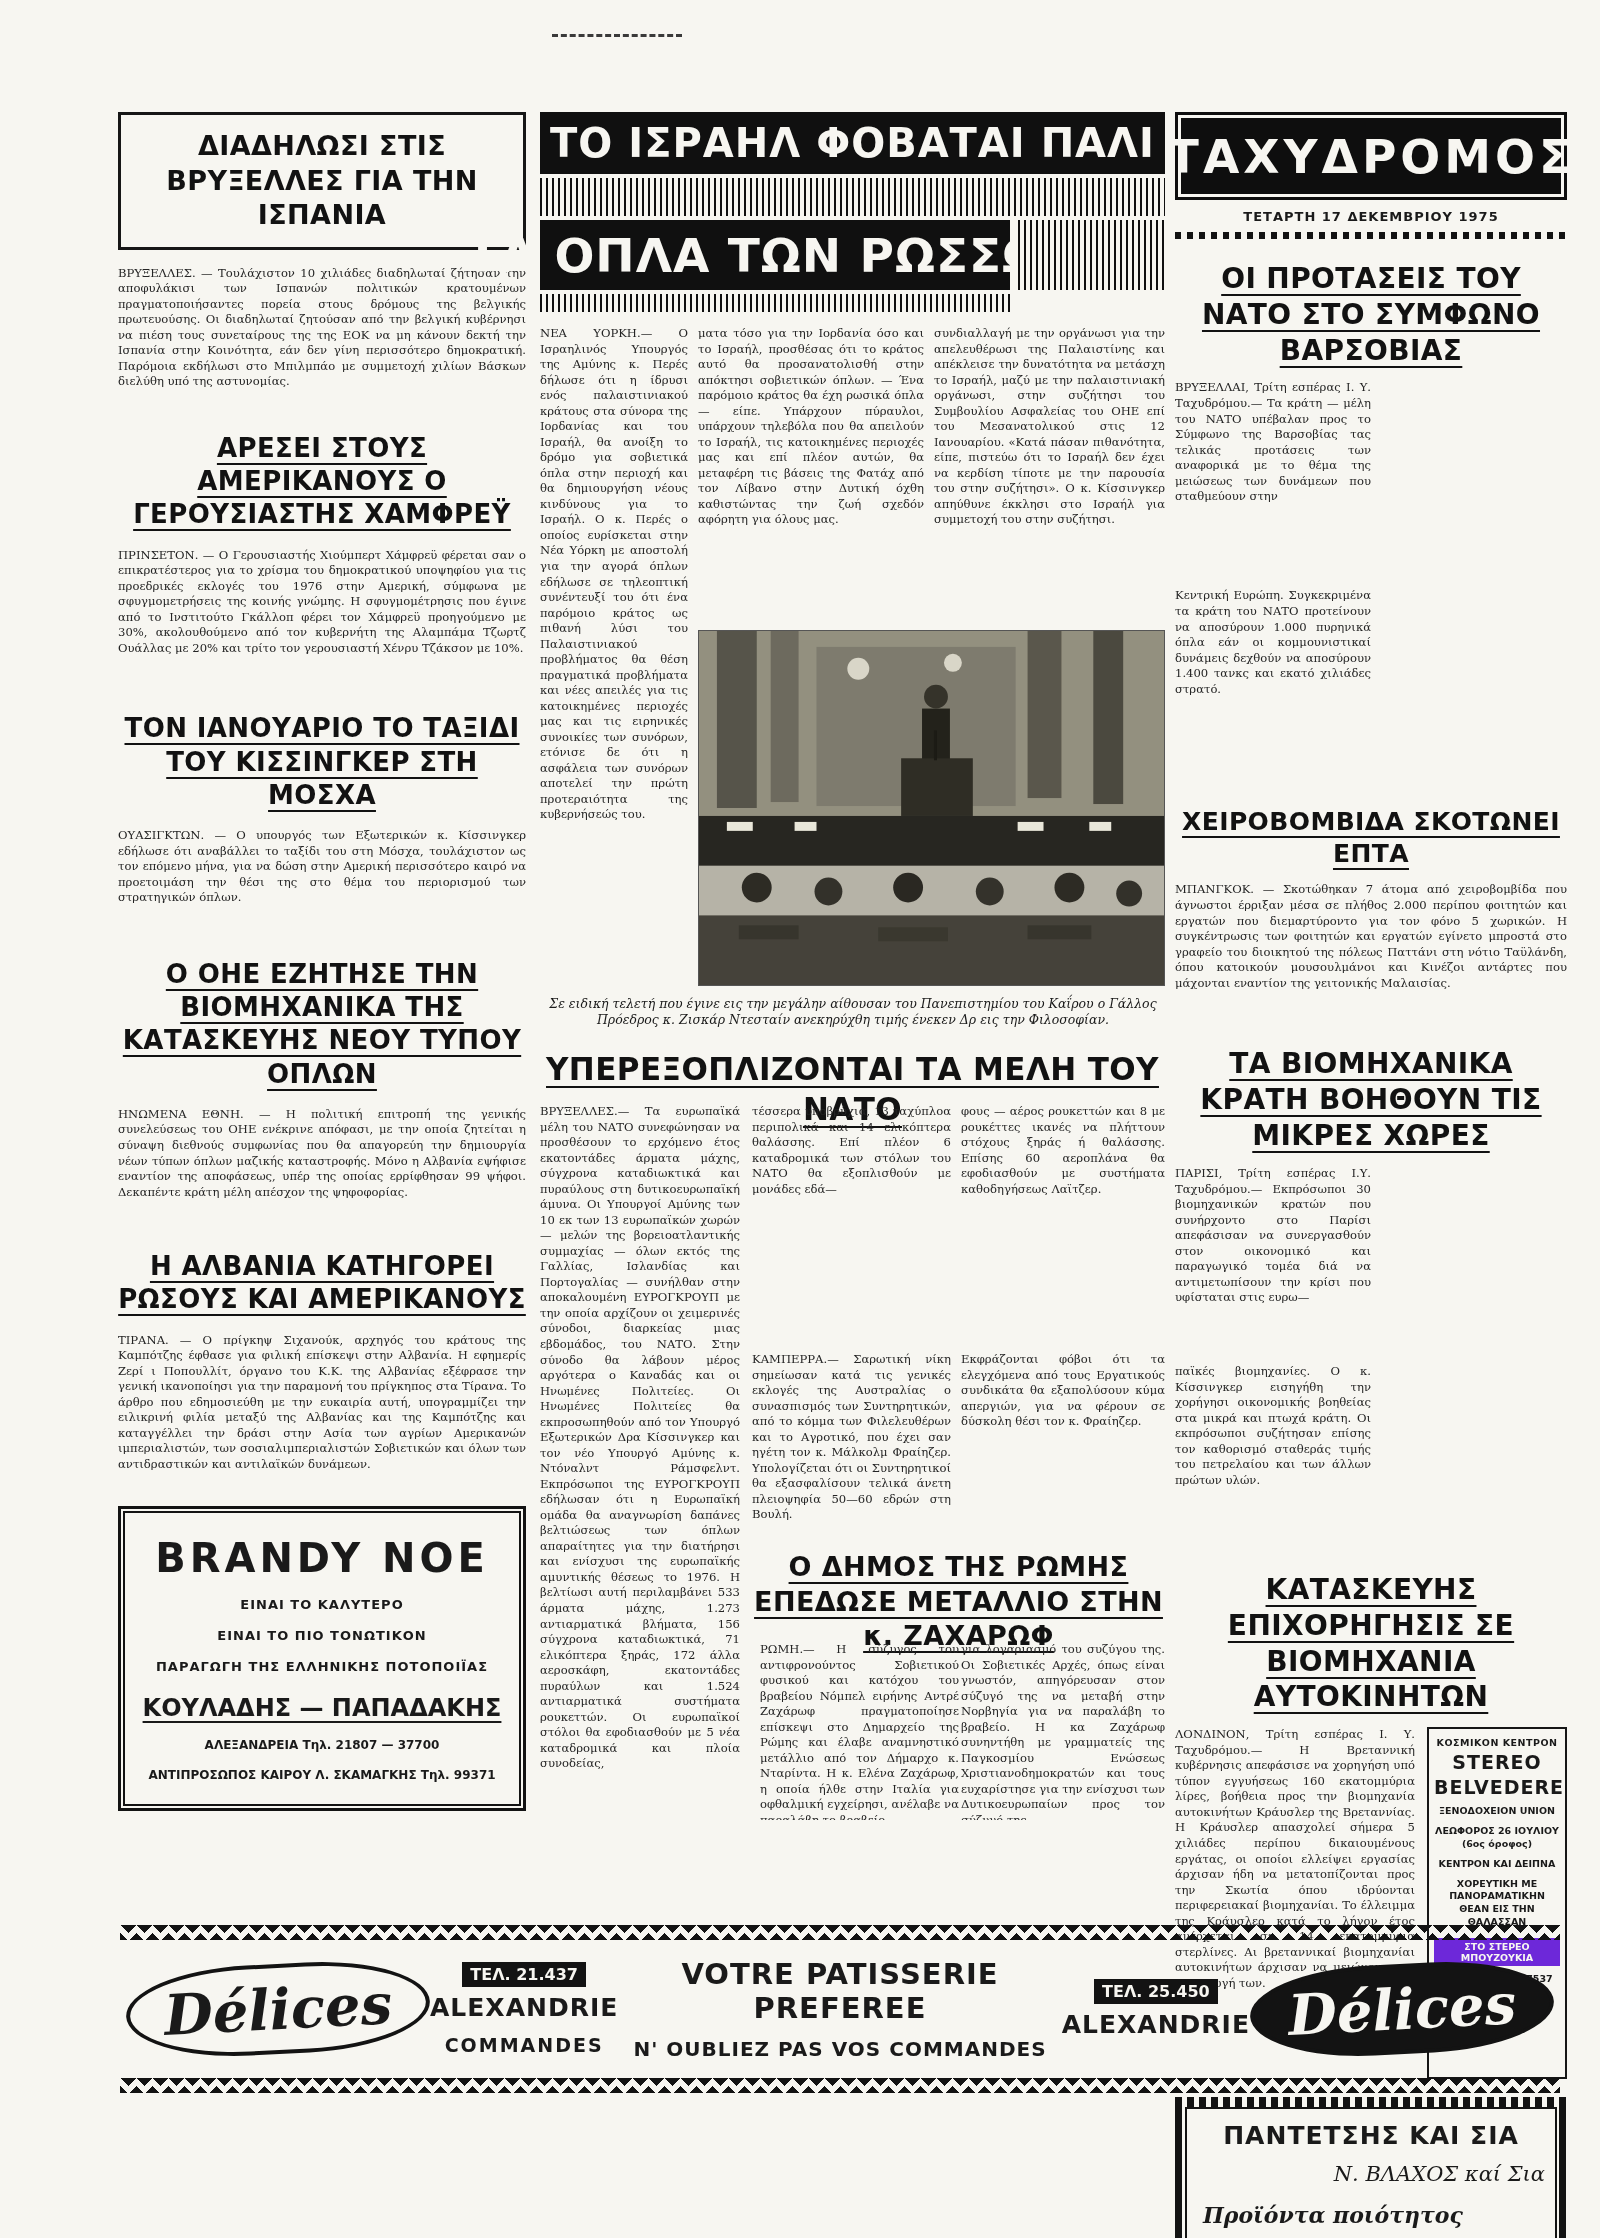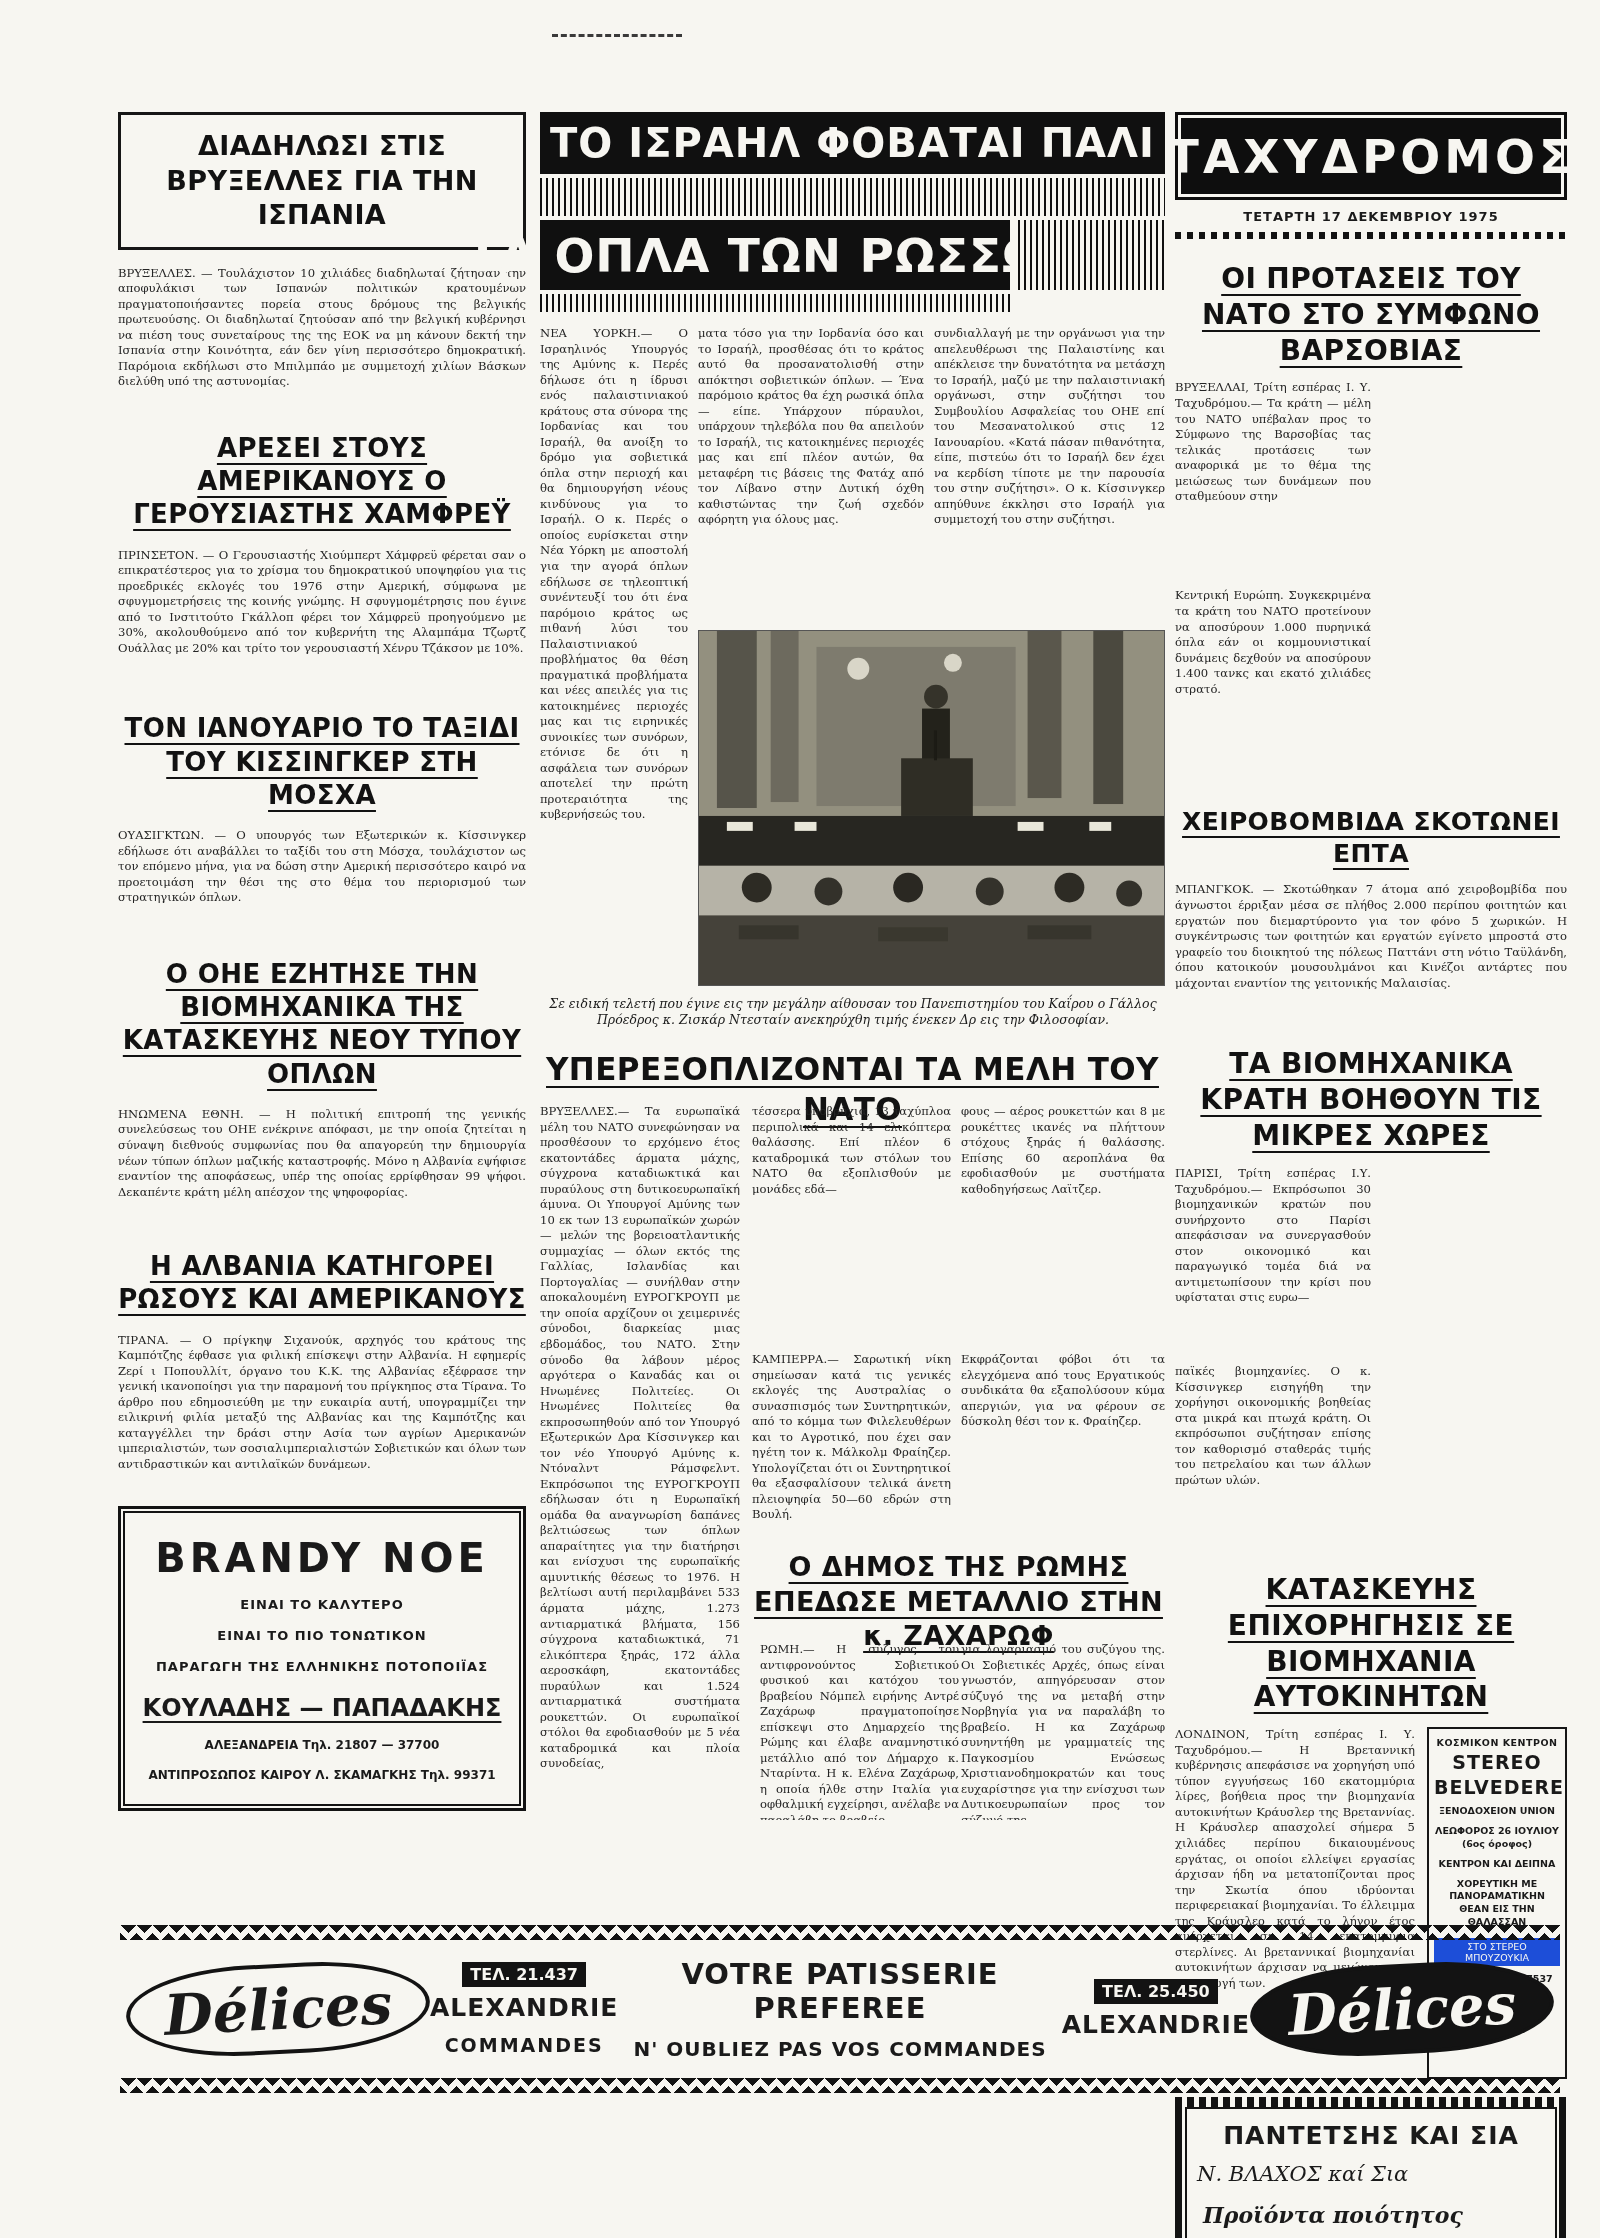--- a/index.html
+++ b/index.html
@@ -68,27 +68,27 @@
   .rcol .sec{margin-top:22px;}
   .two-col{display:flex;gap:12px;margin-top:12px;flex-direction:column;}
   .two-col .tc{width:50%;}
   .h190{height:196px;} .h145{height:142px;} .h185{height:186px;}
   .sub-row{display:flex;gap:12px;margin-top:12px;}
   .sub-left{width:240px;height:352px;}
   .belv{width:140px;border:2px solid #161616;padding:8px 5px;text-align:center;height:352px;}
   .belv .k{display:block;font-size:9.5px;font-weight:700;letter-spacing:.5px;}
   .belv .big{display:block;font-size:19px;font-weight:800;letter-spacing:1px;margin-top:3px;}
   .belv .sm{display:block;font-size:9.5px;font-weight:700;margin-top:7px;line-height:1.35;}
-  .belv .chip{display:inline-block;background:#1d4ed8;color:#f7f6f1;font-size:9.5px;font-weight:400;
+  .belv .chip{display:inline-block;background:#6d28d9;color:#f7f6f1;font-size:9.5px;font-weight:700;
               padding:3px 4px;margin-top:9px;}
   .pantetsis{margin-top:18px;border:10px solid transparent;
              border-image:repeating-linear-gradient(90deg,#131313 0 7px,#f7f6f1 7px 12px) 10;
              padding:14px 12px;background:#f7f6f1;box-shadow:inset 0 0 0 2px #131313;}
   .pan-title{font-size:25px;font-weight:800;text-align:center;letter-spacing:1px;}
-  .pan-sub{font-size:21px;font-style:italic;text-align:left;margin-top:12px;font-family:"DejaVu Serif",serif;}
+  .pan-sub{font-size:21px;font-style:italic;text-align:right;margin-top:12px;font-family:"DejaVu Serif",serif;}
   .pan-tag{font-size:22px;font-weight:700;font-style:italic;margin:16px 0 10px;padding-left:6px;
            font-family:"DejaVu Serif",serif;}
   .pan-products{font-size:12px;font-weight:700;line-height:1.65;padding-left:8px;letter-spacing:.5px;}
   .pan-cities{display:flex;justify-content:space-between;margin-top:18px;font-size:11px;font-weight:700;line-height:1.5;}
   .pan-cities .city{width:48%;}
 
   
   .banner{position:absolute;left:120px;top:1925px;width:1440px;}
   .zigzag{height:15px;background:
      linear-gradient(135deg,#131313 25%,transparent 25%) -8px 0/16px 16px,

